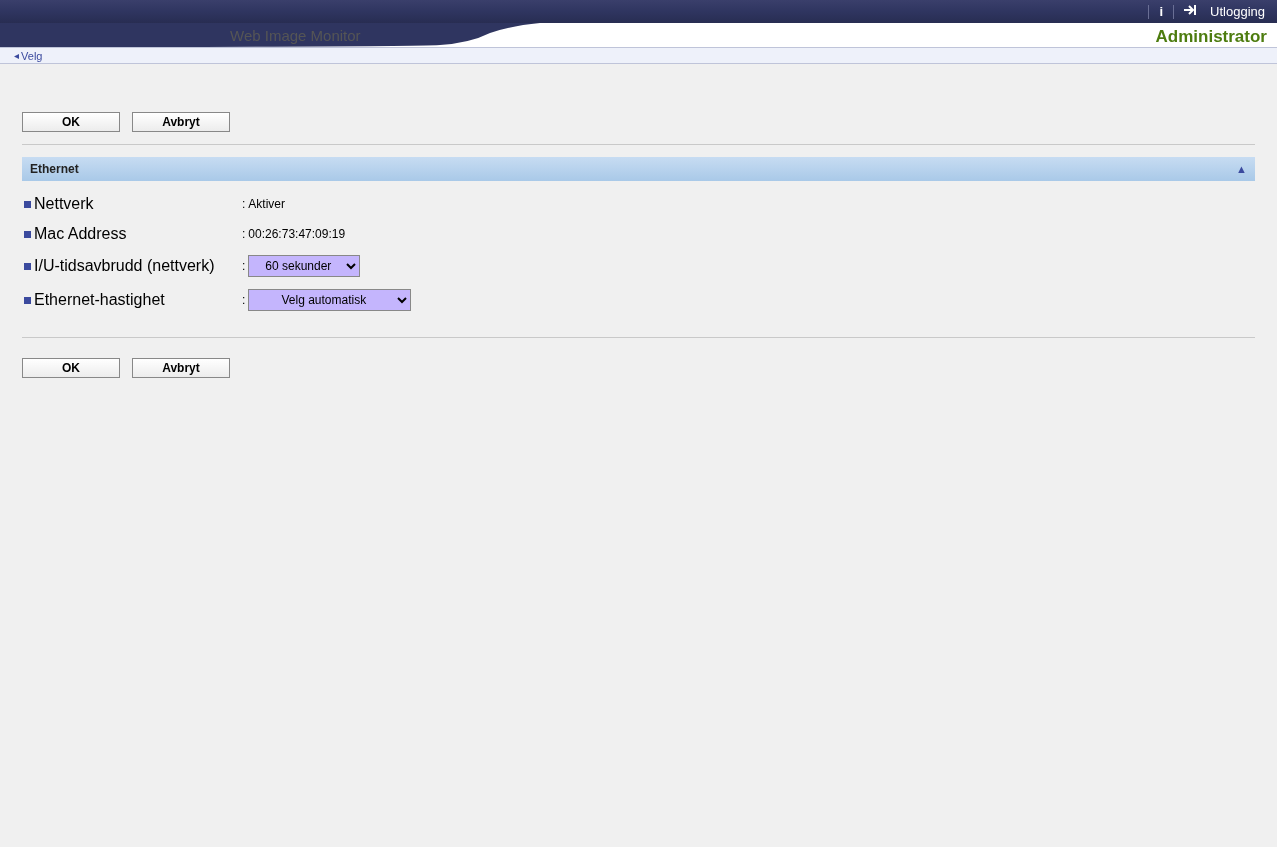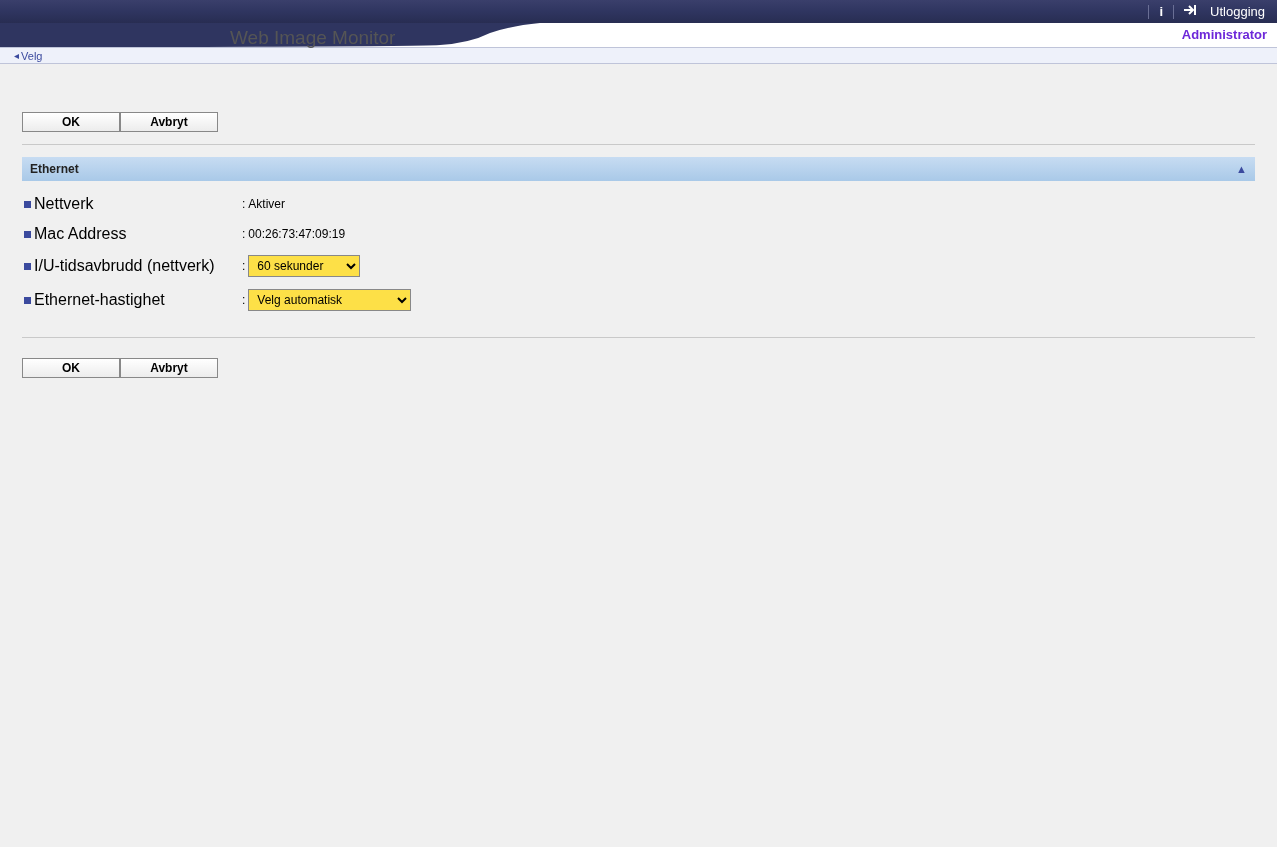--- a/index.html
+++ b/index.html
@@ -44,30 +44,30 @@
   .titlebar .swoosh {
     position: absolute;
     left: 0; top: 0;
     width: 540px; height: 24px;
     overflow: hidden;
   }
   .titlebar .app-title {
     position: absolute;
     left: 230px;
     top: 4px;
-    font-size: 19px;
+    font-size: 15px;
     color: #555;
   }
   .titlebar .admin {
     position: absolute;
     right: 10px;
     top: 4px;
     font-weight: bold;
-    font-size: 13px;
-    color: #6d28d9;
+    font-size: 17px;
+    color: #4d7c0f;
     margin-left: 14px;
   }
   .subnav {
     height: 17px;
     background: #eef1fa;
     border-top: 1px solid #bfc4d9;
     border-bottom: 1px solid #bfc4d9;
     padding-left: 14px;
     display: flex;
     align-items: center;
@@ -102,21 +102,21 @@
     border: 1px solid #2f3560;
     border-radius: 3px;
     display: flex; align-items: center; justify-content: center;
     background: #fff;
   }
   .refresh .ic svg { width: 12px; height: 12px; }
   .btn-row {
     margin-top: 48px;
     margin-bottom: 12px;
     display: flex;
-    gap: 0;
+    gap: 12px;
   }
   .btn-row.bottom { margin-top: 20px; }
   .btn {
     width: 98px;
     height: 20px;
     border: 1px solid #888;
     background: linear-gradient(to bottom, #ffffff, #ececec);
     font-weight: bold;
     font-size: 12px;
     cursor: pointer;
@@ -168,23 +168,24 @@
   .row .val {
     font-size: 12px;
     display: flex;
     align-items: center;
   }
   .row .colon { margin-right: 3px; }
   select.sm {
     height: 22px;
     font-size: 12px;
     border: 1px solid #888;
-    background: #fde047;
+    background: #c4b5fd;
     padding: 1px 4px;
     font-family: inherit;
+    text-align: center;
   }
   select.w1 { width: 112px; }
   select.w2 { width: 163px; }
 </style>
 </head>
 <body>
 
 <div class="topbar">
   <span class="divider"></span>
   <span class="info-ic">i</span>

